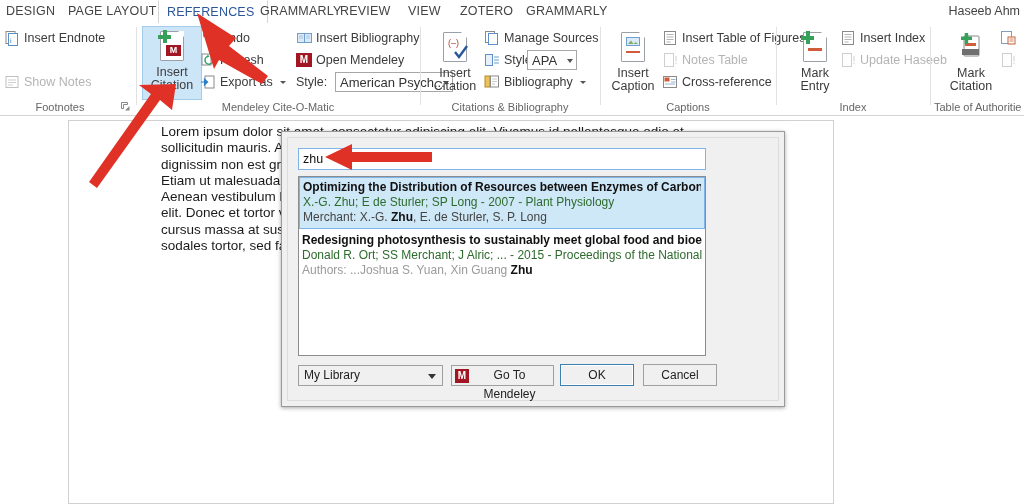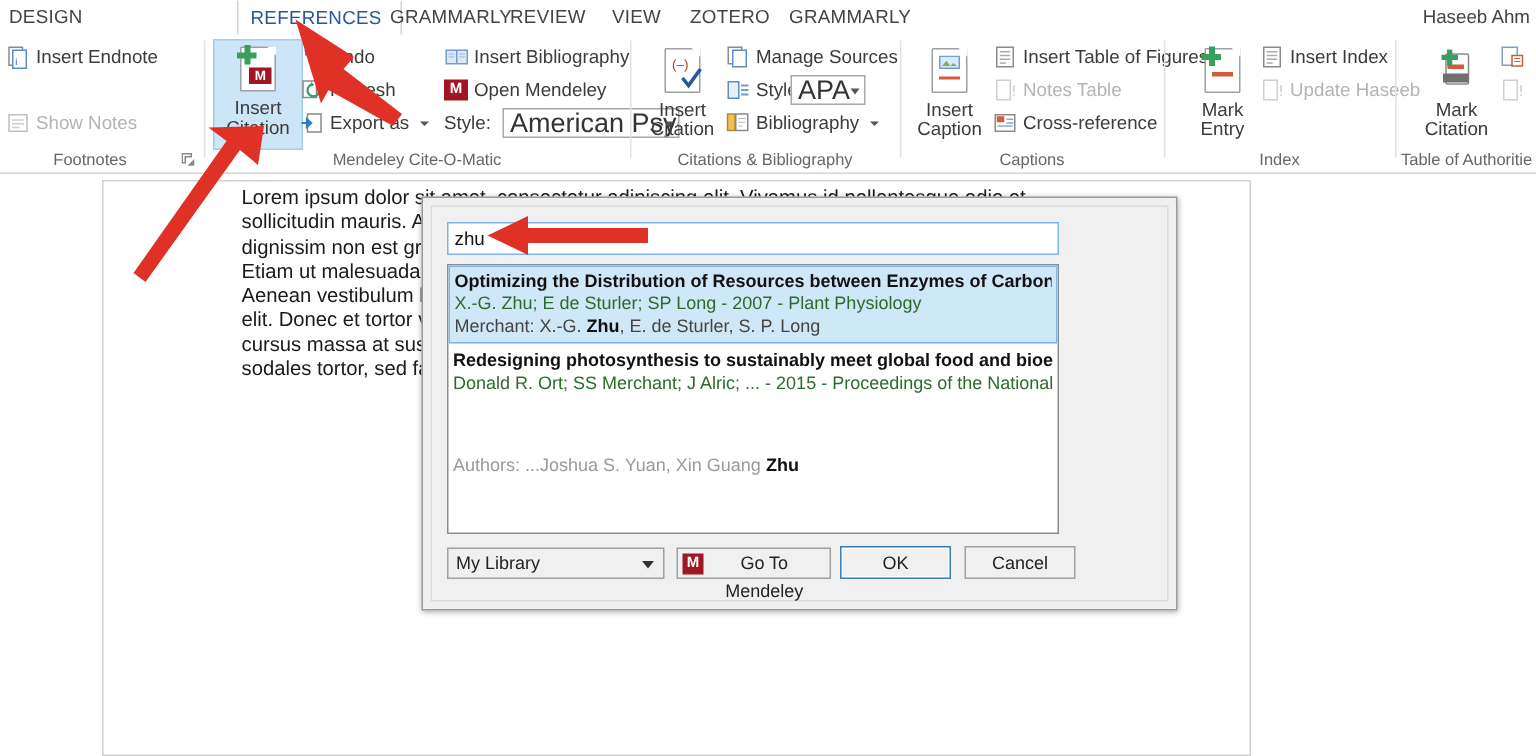--- a/index.html
+++ b/index.html
@@ -94,21 +94,21 @@
   .plus:before{left:0;top:4.5px;width:13px;height:4px;}
   .plus:after{left:4.5px;top:0;width:4px;height:13px;}
 
   .mendeley-sq{
     background:#a11622;color:#ffffff;display:inline-block;
     text-align:center;font-weight:bold;
   }
 
   .style-combo{
     position:absolute;height:20px;border:1px solid #a7a7a7;background:#ffffff;
-    font-size:18px;color:#333;line-height:19px;padding-left:4px;
+    font-size:13px;color:#333;line-height:19px;padding-left:4px;
     box-sizing:border-box;white-space:nowrap;overflow:hidden;
   }
   .style-combo .dd{
     position:absolute;right:3px;top:8px;
     border-left:3px solid transparent;border-right:3px solid transparent;
     border-top:4px solid #555;
   }
 
   
   .canvas{
@@ -148,21 +148,21 @@
     background:#ffffff;border:1px solid #8c8c8c;box-sizing:border-box;
     overflow:hidden;
   }
   .result{
     padding:2px 3px 3px 3px;box-sizing:border-box;
   }
   .result.sel{background:#cfe8f7;border:1px solid #7eb4ea;}
   .r-title{font-size:12px;font-weight:bold;color:#111;white-space:nowrap;overflow:hidden;line-height:15px;}
   .r-meta{font-size:12px;color:#2d6b2d;white-space:nowrap;overflow:hidden;line-height:15px;}
   .r-auth{font-size:12px;color:#444;white-space:nowrap;overflow:hidden;line-height:15px;}
-  .r-auth.dim{color:#9a9a9a;margin-top:40px;}
+  .r-auth.dim{color:#9a9a9a;}
   .r-auth b,.r-title b{font-weight:bold;color:#111;}
 
   .libcombo{
     position:absolute;left:10px;top:227px;width:145px;height:21px;
     background:#f0f0f0;border:1px solid #a0a0a0;box-sizing:border-box;
     font-size:12px;color:#222;line-height:19px;padding-left:5px;
   }
   .libcombo .dd{
     position:absolute;right:6px;top:8px;
     border-left:4px solid transparent;border-right:4px solid transparent;
@@ -190,20 +190,21 @@
   }
 
   
   .arrow{position:absolute;pointer-events:none;}
 </style>
 </head>
 <body>
 
 <div class="tabstrip">
   <div class="tab" style="left:-2px;width:60px;">DESIGN</div>
+  <div class="tab" style="left:60px;width:96px;">PAGE LAYOUT</div>
   <div class="tab active" style="left:158px;width:92px;">REFERENCES</div>
   <div class="tab" style="left:252px;width:76px;">GRAMMARLY</div>
   <div class="tab" style="left:332px;width:62px;">REVIEW</div>
   <div class="tab" style="left:400px;width:48px;">VIEW</div>
   <div class="tab" style="left:452px;width:62px;">ZOTERO</div>
   <div class="tab" style="left:518px;width:90px;">GRAMMARLY</div>
   <div class="user-name">Haseeb Ahm</div>
 </div>
 
 <div class="ribbon">

